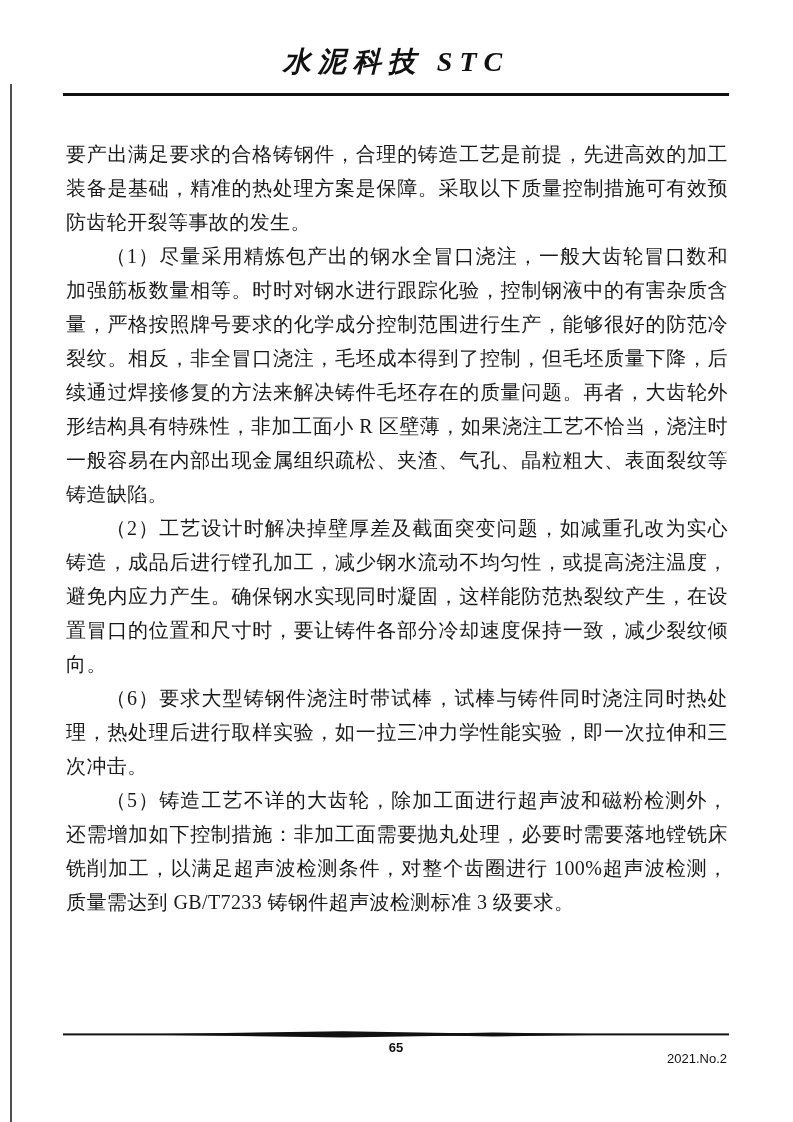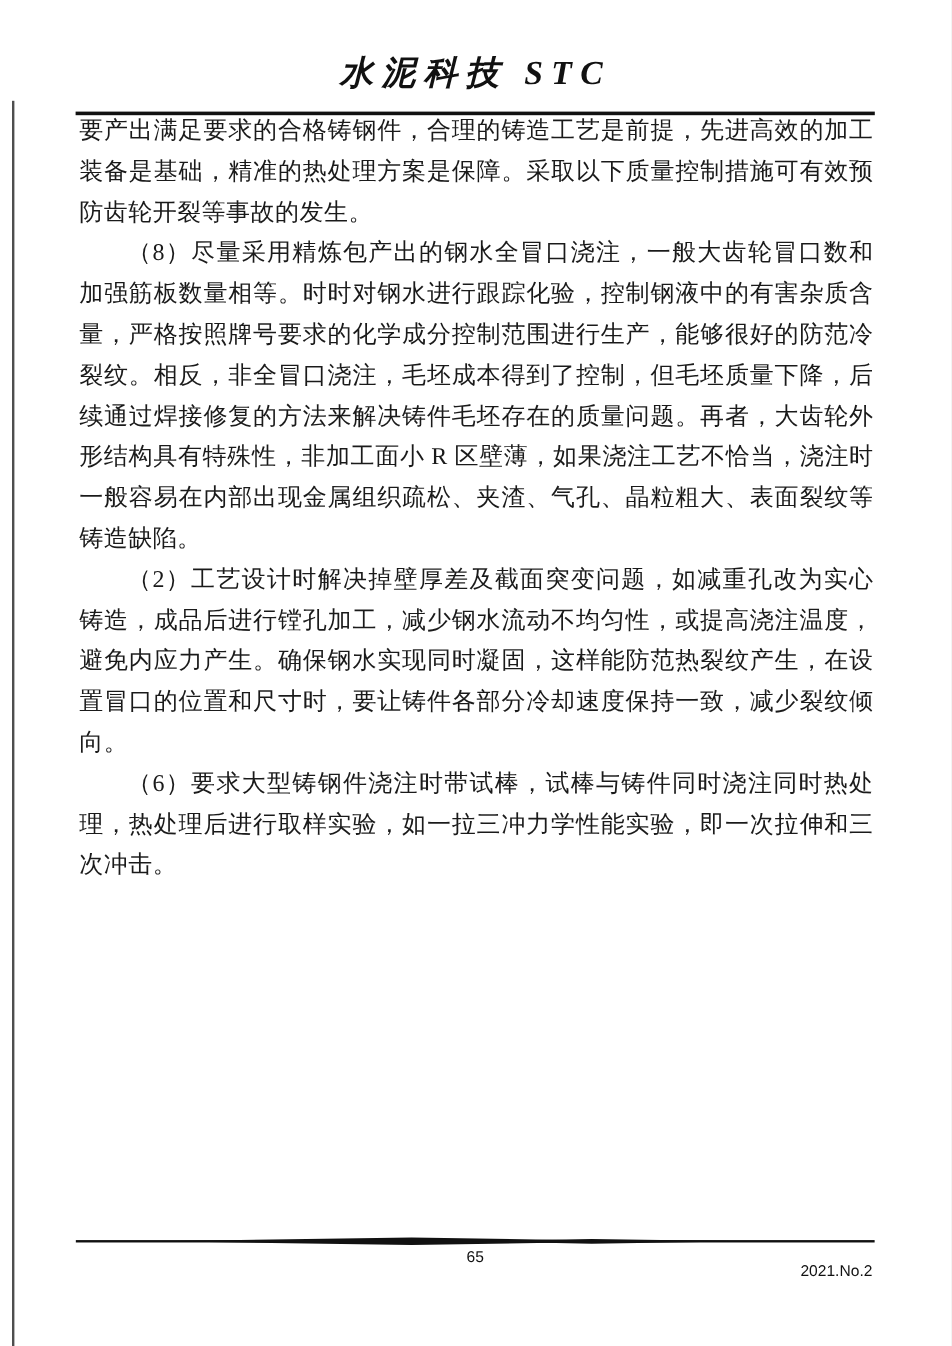--- a/index.html
+++ b/index.html
@@ -51,57 +51,58 @@
     width: 662px;
   }
   .content p {
     margin: 0;
     font-size: 20px;
     line-height: 34px;
     text-align: justify;
     text-indent: 2em;
     letter-spacing: 0.4px;
   }
-  .content p:first-child { text-indent: 0; }
+  .content p:first-child { text-indent: 0; margin-top: 45px; }
   .footer {
     position: absolute;
     left: 63px;
     top: 1030px;
     width: 666px;
   }
   .footer-rule { display: block; width: 666px; height: 10px; }
   .footer-meta {
     position: relative;
     width: 100%;
     margin-top: 0px;
     font-family: "Liberation Sans", "DejaVu Sans", sans-serif;
     font-size: 13px;
     line-height: 16px;
     color: #111;
   }
-  .footer-page { display: block; text-align: center; }
+  .footer-page { display: block; text-align: center; font-weight: bold; }
   .footer-issue { position: absolute; right: 2px; top: 11px; }
 </style>
 </head>
 <body>
 
 <div class="page">
 
   <div class="scan-line-left"></div>
 
   <div class="header">
     <h1 class="header-title">水泥科技 STC</h1>
     <div class="header-rule"></div>
   </div>
 
   <div class="content">
     <p>要产出满足要求的合格铸钢件，合理的铸造工艺是前提，先进高效的加工装备是基础，精准的热处理方案是保障。采取以下质量控制措施可有效预防齿轮开裂等事故的发生。</p>
-    <p>（8）尽量采用精炼包产出的钢水全冒口浇注，一般大齿轮冒口数和加强筋板数量相等。时时对钢水进行跟踪化验，控制钢液中的有害杂质含量，严格按照牌号要求的化学成分控制范围进行生产，能够很好的防范冷裂纹。相反，非全冒口浇注，毛坯成本得到了控制，但毛坯质量下降，后续通过焊接修复的方法来解决铸件毛坯存在的质量问题。再者，大齿轮外形结构具有特殊性，非加工面小 R 区壁薄，如果浇注工艺不恰当，浇注时一般容易在内部出现金属组织疏松、夹渣、气孔、晶粒粗大、表面裂纹等铸造缺陷。</p>
+    <p>（1）尽量采用精炼包产出的钢水全冒口浇注，一般大齿轮冒口数和加强筋板数量相等。时时对钢水进行跟踪化验，控制钢液中的有害杂质含量，严格按照牌号要求的化学成分控制范围进行生产，能够很好的防范冷裂纹。相反，非全冒口浇注，毛坯成本得到了控制，但毛坯质量下降，后续通过焊接修复的方法来解决铸件毛坯存在的质量问题。再者，大齿轮外形结构具有特殊性，非加工面小 R 区壁薄，如果浇注工艺不恰当，浇注时一般容易在内部出现金属组织疏松、夹渣、气孔、晶粒粗大、表面裂纹等铸造缺陷。</p>
     <p>（2）工艺设计时解决掉壁厚差及截面突变问题，如减重孔改为实心铸造，成品后进行镗孔加工，减少钢水流动不均匀性，或提高浇注温度，避免内应力产生。确保钢水实现同时凝固，这样能防范热裂纹产生，在设置冒口的位置和尺寸时，要让铸件各部分冷却速度保持一致，减少裂纹倾向。</p>
     <p>（6）要求大型铸钢件浇注时带试棒，试棒与铸件同时浇注同时热处理，热处理后进行取样实验，如一拉三冲力学性能实验，即一次拉伸和三次冲击。</p>
+    <p>（5）铸造工艺不详的大齿轮，除加工面进行超声波和磁粉检测外，还需增加如下控制措施：非加工面需要抛丸处理，必要时需要落地镗铣床铣削加工，以满足超声波检测条件，对整个齿圈进行 100%超声波检测，质量需达到 GB/T7233 铸钢件超声波检测标准 3 级要求。</p>
   </div>
 
   <div class="footer">
     <svg class="footer-rule" viewBox="0 0 666 10" xmlns="http://www.w3.org/2000/svg" aria-hidden="true">
 
       <rect x="0" y="3.4" width="666" height="2" fill="#111"></rect>
       <polygon points="70,4.4 280,1.2 470,4.4 280,7.6" fill="#111"></polygon>
       <polygon points="330,4.4 430,2.4 560,4.4 430,6.4" fill="#111"></polygon>
     </svg>
     <div class="footer-meta">

